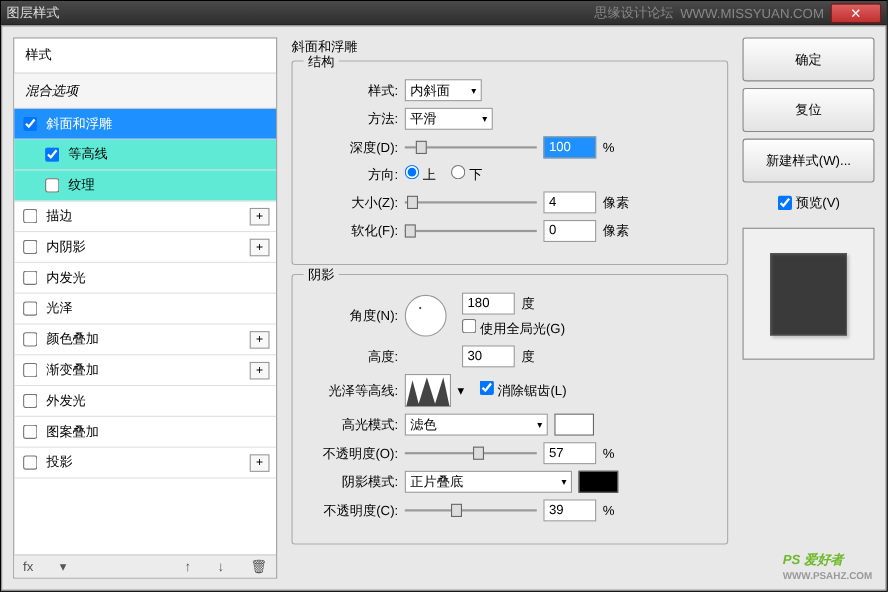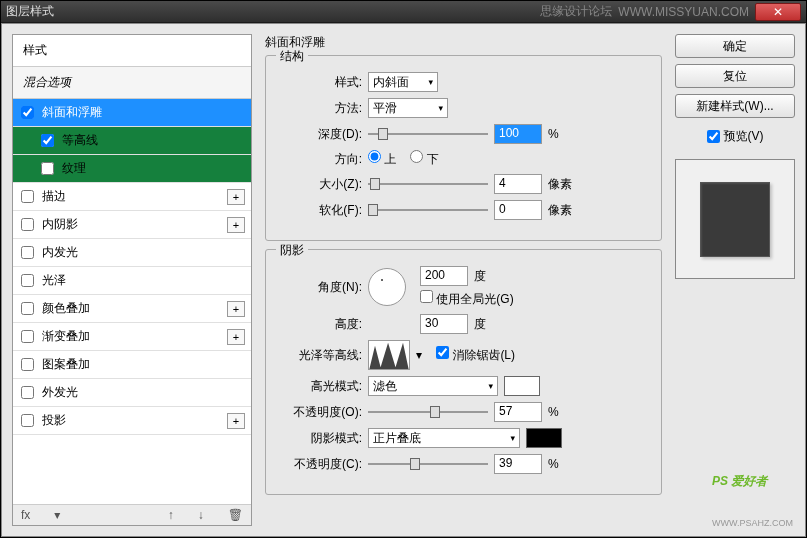--- a/index.html
+++ b/index.html
@@ -7,21 +7,21 @@
 .titlebar { height: 22px; background: linear-gradient(#4a4a4a, #2e2e2e); display: flex; align-items: center; padding: 4px 5px; color: #ddd; border-bottom: 1px solid #1a1a1a; }
 .titlebar-title { flex: 1; }
 .titlebar-right { display: flex; align-items: center; gap: 6px; color: #888; font-size: 11px; }
 .close-btn { width: 46px; height: 18px; background: linear-gradient(#e06060, #c03030); border: 1px solid #7a1818; color: #fff; display: flex; align-items: center; justify-content: center; border-radius: 2px; cursor: pointer; }
 .dialog-body { background: #e8e8e8; height: calc(100% - 22px); padding: 10px; display: flex; gap: 8px; border: 1px solid #888; position: relative; }
 .left-panel { width: 240px; background: #fff; border: 1px solid #999; display: flex; flex-direction: column; }
 .style-header { padding: 7px 10px; border-bottom: 1px solid #ccc; }
 .blend-header { padding: 7px 10px; border-bottom: 1px solid #ccc; background: #f5f5f5; font-style: italic; }
 .style-row { display: flex; align-items: center; padding: 5px 8px; border-bottom: 1px solid #e0e0e0; position: relative; }
 .style-row.selected { background: #1e90ff; color: #fff; }
-.style-row.sub-selected { background: #15803d; }
+.style-row.sub-selected { background: #5eead4; }
 .style-row.indent { padding-left: 28px; }
 .style-row input[type="checkbox"] { margin-right: 8px; }
 .plus-btn { position: absolute; right: 6px; width: 18px; height: 16px; border: 1px solid #999; background: #f8f8f8; display: flex; align-items: center; justify-content: center; font-size: 11px; cursor: pointer; }
 .bottom-bar { margin-top: auto; background: #ececec; border-top: 1px solid #ccc; padding: 3px 8px; display: flex; align-items: center; gap: 24px; color: #555; }
 .bottom-bar span { cursor: pointer; }
 .center-panel { flex: 1; padding: 0 5px; }
 .section-title { margin-bottom: 4px; }
 .fieldset { border: 1px solid #aaa; border-radius: 3px; padding: 10px 14px 14px; margin-bottom: 8px; position: relative; }
 .fieldset-label { position: absolute; top: -8px; left: 10px; background: #e8e8e8; padding: 0 4px; }
 .form-row { display: flex; align-items: center; margin: 6px 0; gap: 6px; }
@@ -35,27 +35,27 @@
 .slider-thumb { position: absolute; top: 2px; width: 10px; height: 12px; background: #ddd; border: 1px solid #666; }
 .radio-group { display: flex; gap: 14px; align-items: center; }
 .angle-dial { width: 38px; height: 38px; border: 1px solid #999; border-radius: 50%; background: #fff; position: relative; margin-right: 8px; }
 .angle-dial::after { content: ""; position: absolute; width: 2px; height: 2px; background: #333; border-radius: 50%; top: 10px; left: 12px; }
 .contour-box { width: 42px; height: 30px; border: 1px solid #999; background: #fff; position: relative; overflow: hidden; }
 .contour-box svg { width: 100%; height: 100%; }
 .color-swatch { width: 36px; height: 20px; border: 1px solid #666; }
 .white-sw { background: #fff; }
 .black-sw { background: #000; }
 .right-panel { width: 120px; display: flex; flex-direction: column; gap: 6px; align-items: stretch; }
-.btn { border: 1px solid #888; background: linear-gradient(#fdfdfd, #e3e3e3); height: 24px; border-radius: 3px; cursor: pointer; display: flex; align-items: center; justify-content: center; padding: 0 6px; }
+.btn { border: 1px solid #888; background: linear-gradient(#fdfdfd, #e3e3e3); height: 40px; border-radius: 3px; cursor: pointer; display: flex; align-items: center; justify-content: center; padding: 0 6px; }
 .preview-check { display: flex; justify-content: center; gap: 4px; margin-top: 4px; }
 .preview-box { margin-top: 8px; border: 1px solid #888; background: #f0f0f0; height: 120px; display: flex; align-items: center; justify-content: center; }
 .preview-inner { width: 70px; height: 75px; background: #3a3a3a; border: 1px solid #555; box-shadow: inset 1px 1px 2px rgba(255,255,255,0.1), 2px 2px 3px rgba(0,0,0,0.2); }
 .bottom-buttons { display: flex; gap: 16px; justify-content: center; margin-top: 8px; }
 .watermark { position: absolute; bottom: 8px; right: 12px; color: #6eb92b; font-size: 14px; font-style: italic; font-weight: bold; pointer-events: none; }
-.watermark small { display: block; color: #999; font-size: 9px; font-style: normal; font-weight: normal; margin-top: 28px; }
+.watermark small { display: block; color: #999; font-size: 9px; font-style: normal; font-weight: bold; }
 </style>
 </head>
 <body>
 
 <div class="titlebar">
   <span class="titlebar-title">图层样式</span>
   <span class="titlebar-right">
     <span>思缘设计论坛</span>
     <span>WWW.MISSYUAN.COM</span>
     <span class="close-btn">✕</span>
@@ -102,25 +102,25 @@
       <span>颜色叠加</span>
       <span class="plus-btn">+</span>
     </div>
     <div class="style-row">
       <input type="checkbox" style="">
       <span>渐变叠加</span>
       <span class="plus-btn">+</span>
     </div>
     <div class="style-row">
       <input type="checkbox" style="">
+      <span>外发光</span>
+    </div>
+    <div class="style-row">
+      <input type="checkbox" style="">
       <span>图案叠加</span>
-    </div>
-    <div class="style-row">
-      <input type="checkbox" style="">
-      <span>外发光</span>
     </div>
     <div class="style-row">
       <input type="checkbox" style="">
       <span>投影</span>
       <span class="plus-btn">+</span>
     </div>
 
     <div class="bottom-bar">
       <span>fx</span>
       <span>▾</span>
@@ -184,21 +184,21 @@
       </div>
     </div>
 
     <div class="fieldset">
       <span class="fieldset-label">阴影</span>
       <div class="form-row">
         <span class="form-label">角度(N):</span>
         <div class="angle-dial"></div>
         <div>
           <div style="display:flex;align-items:center;gap:6px;margin-bottom:4px">
-            <div class="num-input">200</div>
+            <div class="num-input">180</div>
             <span>度</span>
           </div>
           <label><input type="checkbox" style=""> <span>使用全局光(G)</span></label>
         </div>
       </div>
       <div class="form-row">
         <span class="form-label">高度:</span>
         <div style="width:46px"></div>
         <div class="num-input">30</div>
         <span>度</span>

